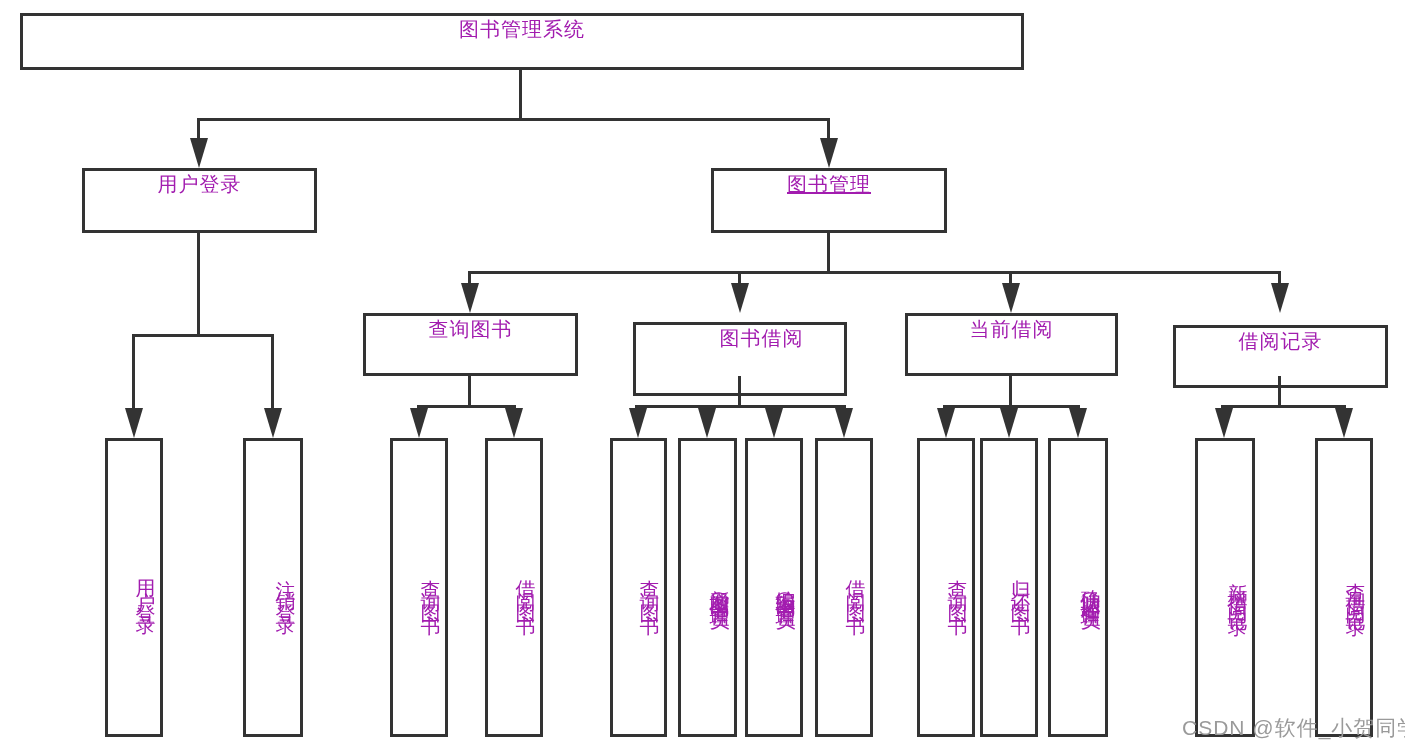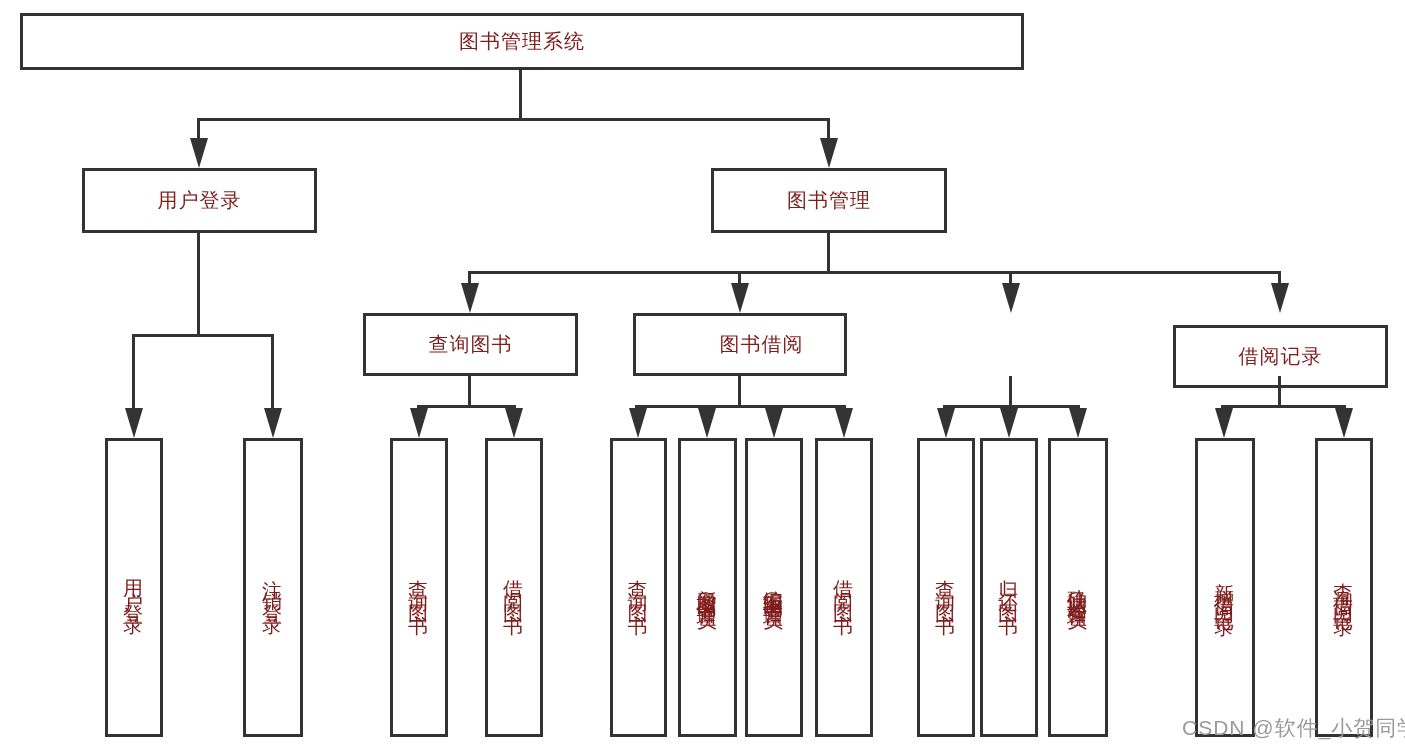--- a/index.html
+++ b/index.html
@@ -9,23 +9,23 @@
     background:#ffffff;
     font-family:"Liberation Sans","DejaVu Sans",sans-serif;
     overflow:hidden;
   }
   .box{
     position:absolute;
     box-sizing:border-box;
     border:3px solid #333333;
     background:#ffffff;
     display:flex;
-    align-items:center;
+    align-items:flex-start;
     justify-content:center;
-    color:#7f1d1d;
+    color:#a21caf;
     font-size:20px;
     letter-spacing:1px;
   }
   .vbox{
     writing-mode:vertical-rl;
     font-size:20px;
   }
   .sp-lg{letter-spacing:12px;}
   .sp-md{letter-spacing:7px;}
   .sp-sm{letter-spacing:3px;}
@@ -60,21 +60,21 @@
   <div class="vline" style="left:519px;top:70px;height:50px;"></div>
   <div class="hline" style="left:197px;top:118px;width:633px;"></div>
   <div class="vline" style="left:197px;top:121px;height:19px;"></div>
   <div class="arrow" style="left:190px;top:138px;"></div>
   <div class="vline" style="left:827px;top:121px;height:19px;"></div>
   <div class="arrow" style="left:820px;top:138px;"></div>
 
   <div class="box" style="left:82px;top:168px;width:235px;height:65px;">
     <span>用户登录</span>
   </div>
-  <div class="box" style="left:711px;top:168px;width:236px;height:65px;">
+  <div class="box" style="left:711px;top:168px;width:236px;height:65px;text-decoration:underline;">
     <span>图书管理</span>
   </div>
 
   <div class="vline" style="left:197px;top:233px;height:103px;"></div>
   <div class="hline" style="left:132px;top:334px;width:142px;"></div>
   <div class="vline" style="left:132px;top:336px;height:74px;"></div>
   <div class="arrow" style="left:125px;top:408px;"></div>
   <div class="vline" style="left:271px;top:336px;height:74px;"></div>
   <div class="arrow" style="left:264px;top:408px;"></div>
 
@@ -85,22 +85,25 @@
   <div class="vline" style="left:738px;top:273px;height:12px;"></div>
   <div class="arrow" style="left:731px;top:283px;"></div>
   <div class="vline" style="left:1009px;top:273px;height:12px;"></div>
   <div class="arrow" style="left:1002px;top:283px;"></div>
   <div class="vline" style="left:1278px;top:273px;height:12px;"></div>
   <div class="arrow" style="left:1271px;top:283px;"></div>
 
   <div class="box" style="left:363px;top:313px;width:215px;height:63px;">
     <span>查询图书</span>
   </div>
-  <div class="box" style="left:633px;top:313px;width:214px;height:63px;padding-left:43px;">
+  <div class="box" style="left:633px;top:322px;width:214px;height:74px;padding-left:43px;">
     <span>图书借阅</span>
+  </div>
+  <div class="box" style="left:905px;top:313px;width:213px;height:63px;">
+    <span>当前借阅</span>
   </div>
   <div class="box" style="left:1173px;top:325px;width:215px;height:63px;">
     <span>借阅记录</span>
   </div>
 
   <div class="vline" style="left:468px;top:376px;height:31px;"></div>
   <div class="hline" style="left:417px;top:405px;width:99px;"></div>
   <div class="arrow" style="left:410px;top:408px;"></div>
   <div class="arrow" style="left:505px;top:408px;"></div>
 

